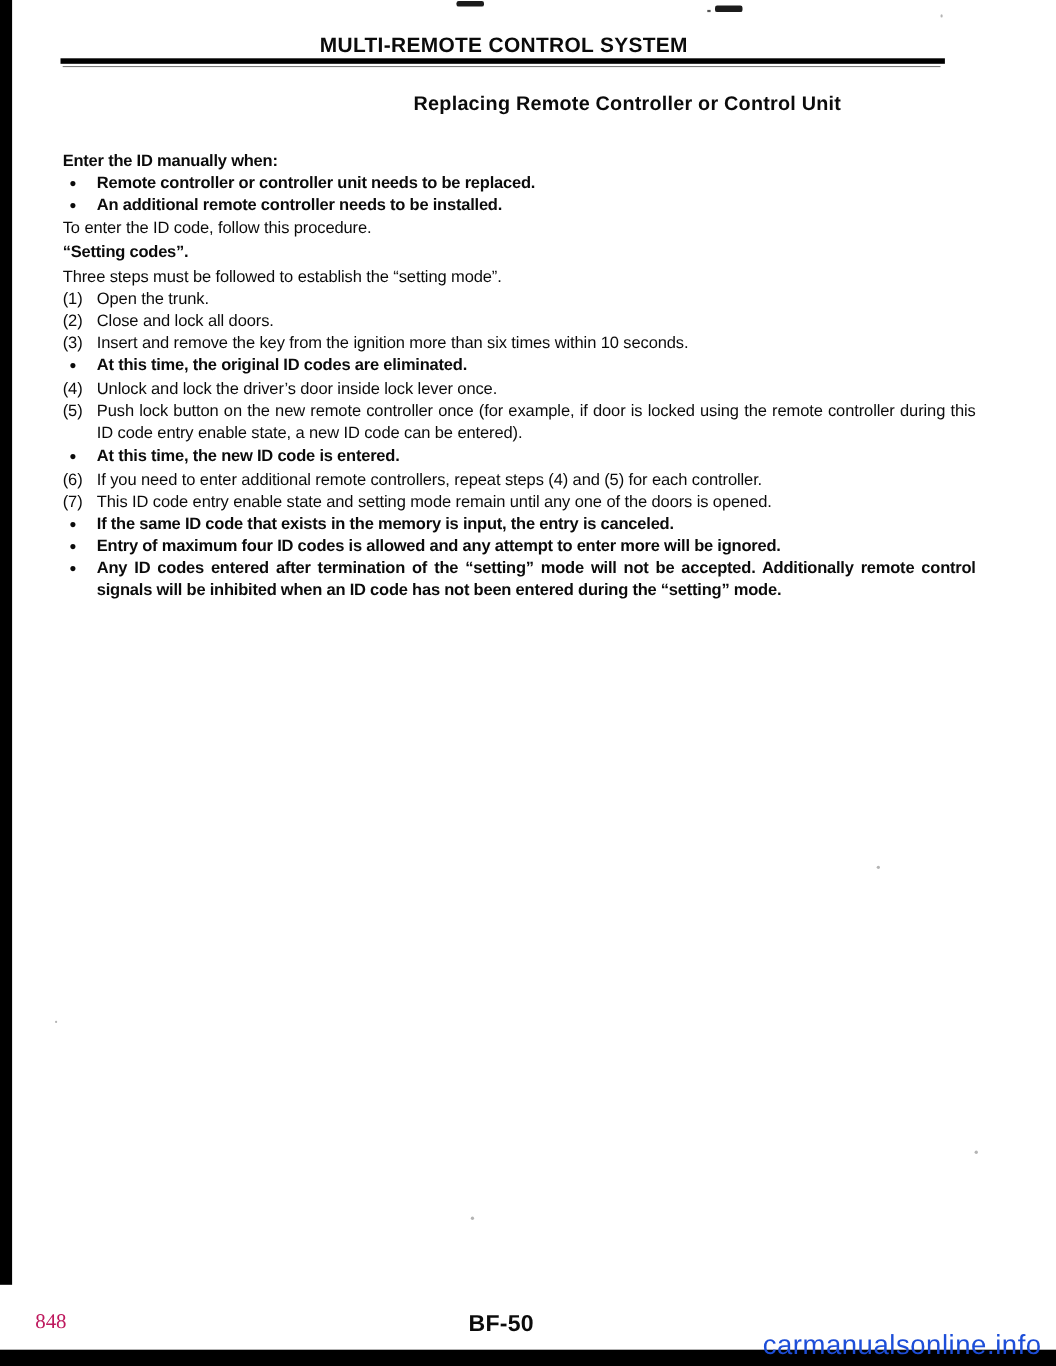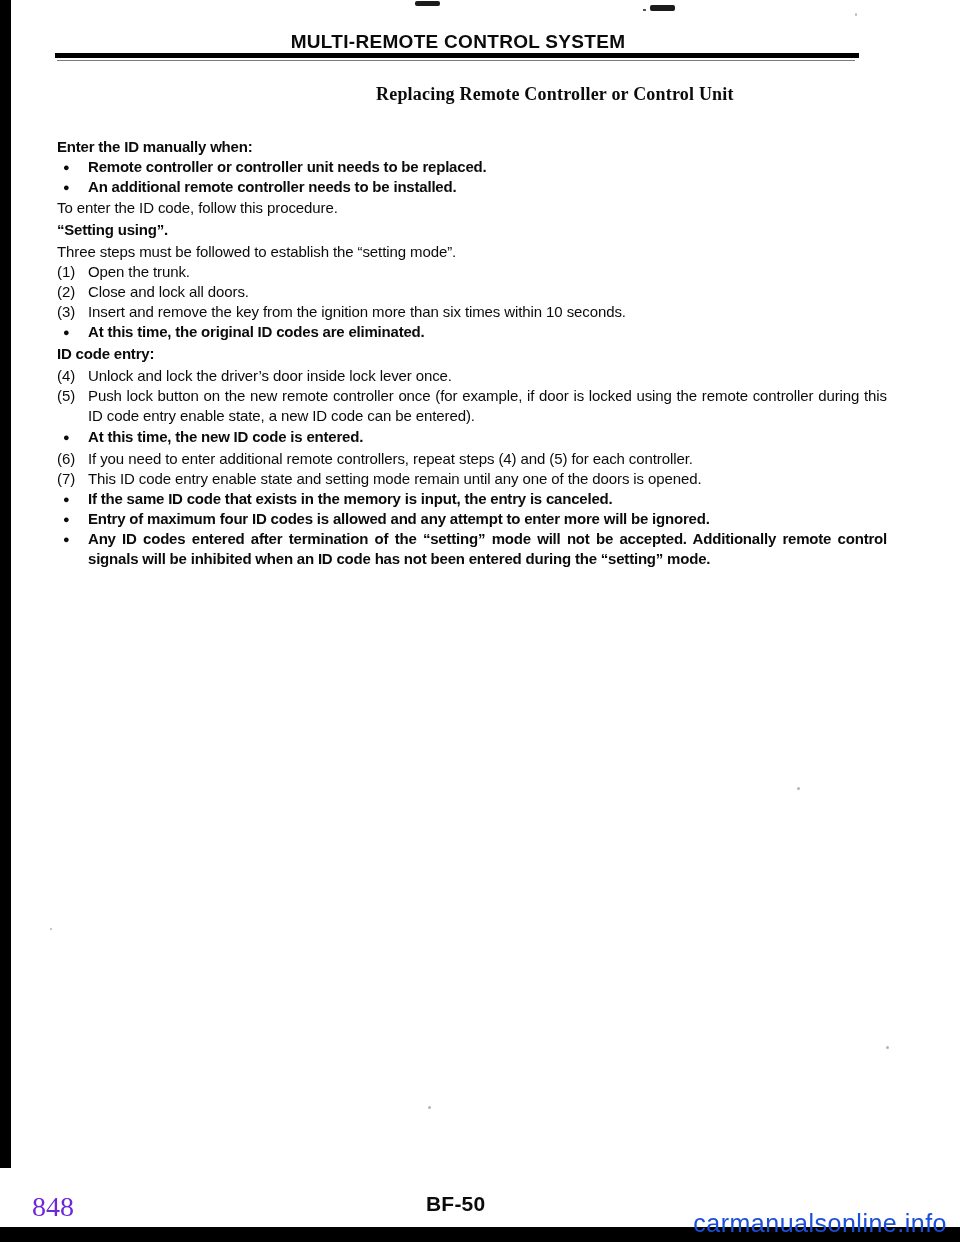--- a/index.html
+++ b/index.html
@@ -27,21 +27,21 @@
   .sp-d { left: 50px;  top: 928px; width: 2px; height: 2px; }
   .sp-e { left: 855px; top: 13px; width: 2px; height: 3px; }
 
   
   .section-title {
     position: absolute; left: 57px; top: 31px; width: 802px;
     text-align: center; font-size: 19px; font-weight: bold; letter-spacing: .3px;
   }
   .rule-main   { position: absolute; left: 55px; top: 53px; width: 804px; height: 5px; background: #000; }
   .rule-shadow { position: absolute; left: 57px; top: 60px; width: 798px; height: 1px; background: #5a5a5a; opacity: .8; }
-  .page-title  { position: absolute; left: 376px; top: 84px; font-size: 18px; font-weight: bold; letter-spacing: .2px; font-family: Liberation Serif, serif; }
+  .page-title  { position: absolute; left: 376px; top: 84px; font-size: 18px; font-weight: bold; letter-spacing: .2px; }
 
   
   .content {
     position: absolute; left: 57px; top: 133px; width: 830px;
     font-size: 15px; line-height: 20px; letter-spacing: -0.1px;
     padding-top: 4px;
   }
   .content p { margin: 0; }
   .h    { font-weight: bold; letter-spacing: -0.2px; }
   .mt1  { margin-top: 1px !important; }
@@ -50,21 +50,21 @@
 
   .bullet-row { display: flex; }
   .bullet-row .glyph { width: 31px; flex-shrink: 0; box-sizing: border-box; padding-left: 6px; font-size: 11px; line-height: 20px; }
   .bullet-row .t { flex: 1; }
 
   .step { display: flex; }
   .step .num { width: 31px; flex-shrink: 0; }
   .step .t { flex: 1; }
 
   
-  .page-number { position: absolute; left: 32px; top: 1191px; font-family: "Liberation Serif", serif; font-size: 28px; color: #6d28d9; }
+  .page-number { position: absolute; left: 32px; top: 1191px; font-family: "Liberation Serif", serif; font-size: 19px; color: #be185d; }
   .footer-code { position: absolute; left: 426px; top: 1192px; font-size: 21px; font-weight: bold; letter-spacing: .2px; }
   .watermark   { position: absolute; right: 13px; top: 1209px; font-size: 25px; color: #1d4ed8; letter-spacing: .5px; z-index: 5; }
 </style>
 </head>
 <body>
 
 <div class="page">
 
   <div class="left-bar"></div>
   <div class="dash dash-1"></div>
@@ -88,42 +88,41 @@
     <p class="bullet-row h">
       <span class="glyph">●</span>
       <span class="t">Remote controller or controller unit needs to be replaced.</span>
     </p>
     <p class="bullet-row h">
       <span class="glyph">●</span>
       <span class="t">An additional remote controller needs to be installed.</span>
     </p>
 
     <p class="mt1">To enter the ID code, follow this procedure.</p>
-    <p class="h mt2">“Setting using”.</p>
+    <p class="h mt2">“Setting codes”.</p>
     <p class="mt2">Three steps must be followed to establish the “setting mode”.</p>
 
     <p class="step">
       <span class="num">(1)</span>
       <span class="t">Open the trunk.</span>
     </p>
     <p class="step">
       <span class="num">(2)</span>
       <span class="t">Close and lock all doors.</span>
     </p>
     <p class="step">
       <span class="num">(3)</span>
       <span class="t">Insert and remove the key from the ignition more than six times within 10 seconds.</span>
     </p>
 
     <p class="bullet-row h">
       <span class="glyph">●</span>
       <span class="t">At this time, the original ID codes are eliminated.</span>
     </p>
 
-    <p class="h mt2">ID code entry:</p>
 
     <p class="step mt2">
       <span class="num">(4)</span>
       <span class="t">Unlock and lock the driver’s door inside lock lever once.</span>
     </p>
     <p class="step">
       <span class="num">(5)</span>
       <span class="t just">Push lock button on the new remote controller once (for example, if door is locked using the remote controller during this ID code entry enable state, a new ID code can be entered).</span>
     </p>
 

